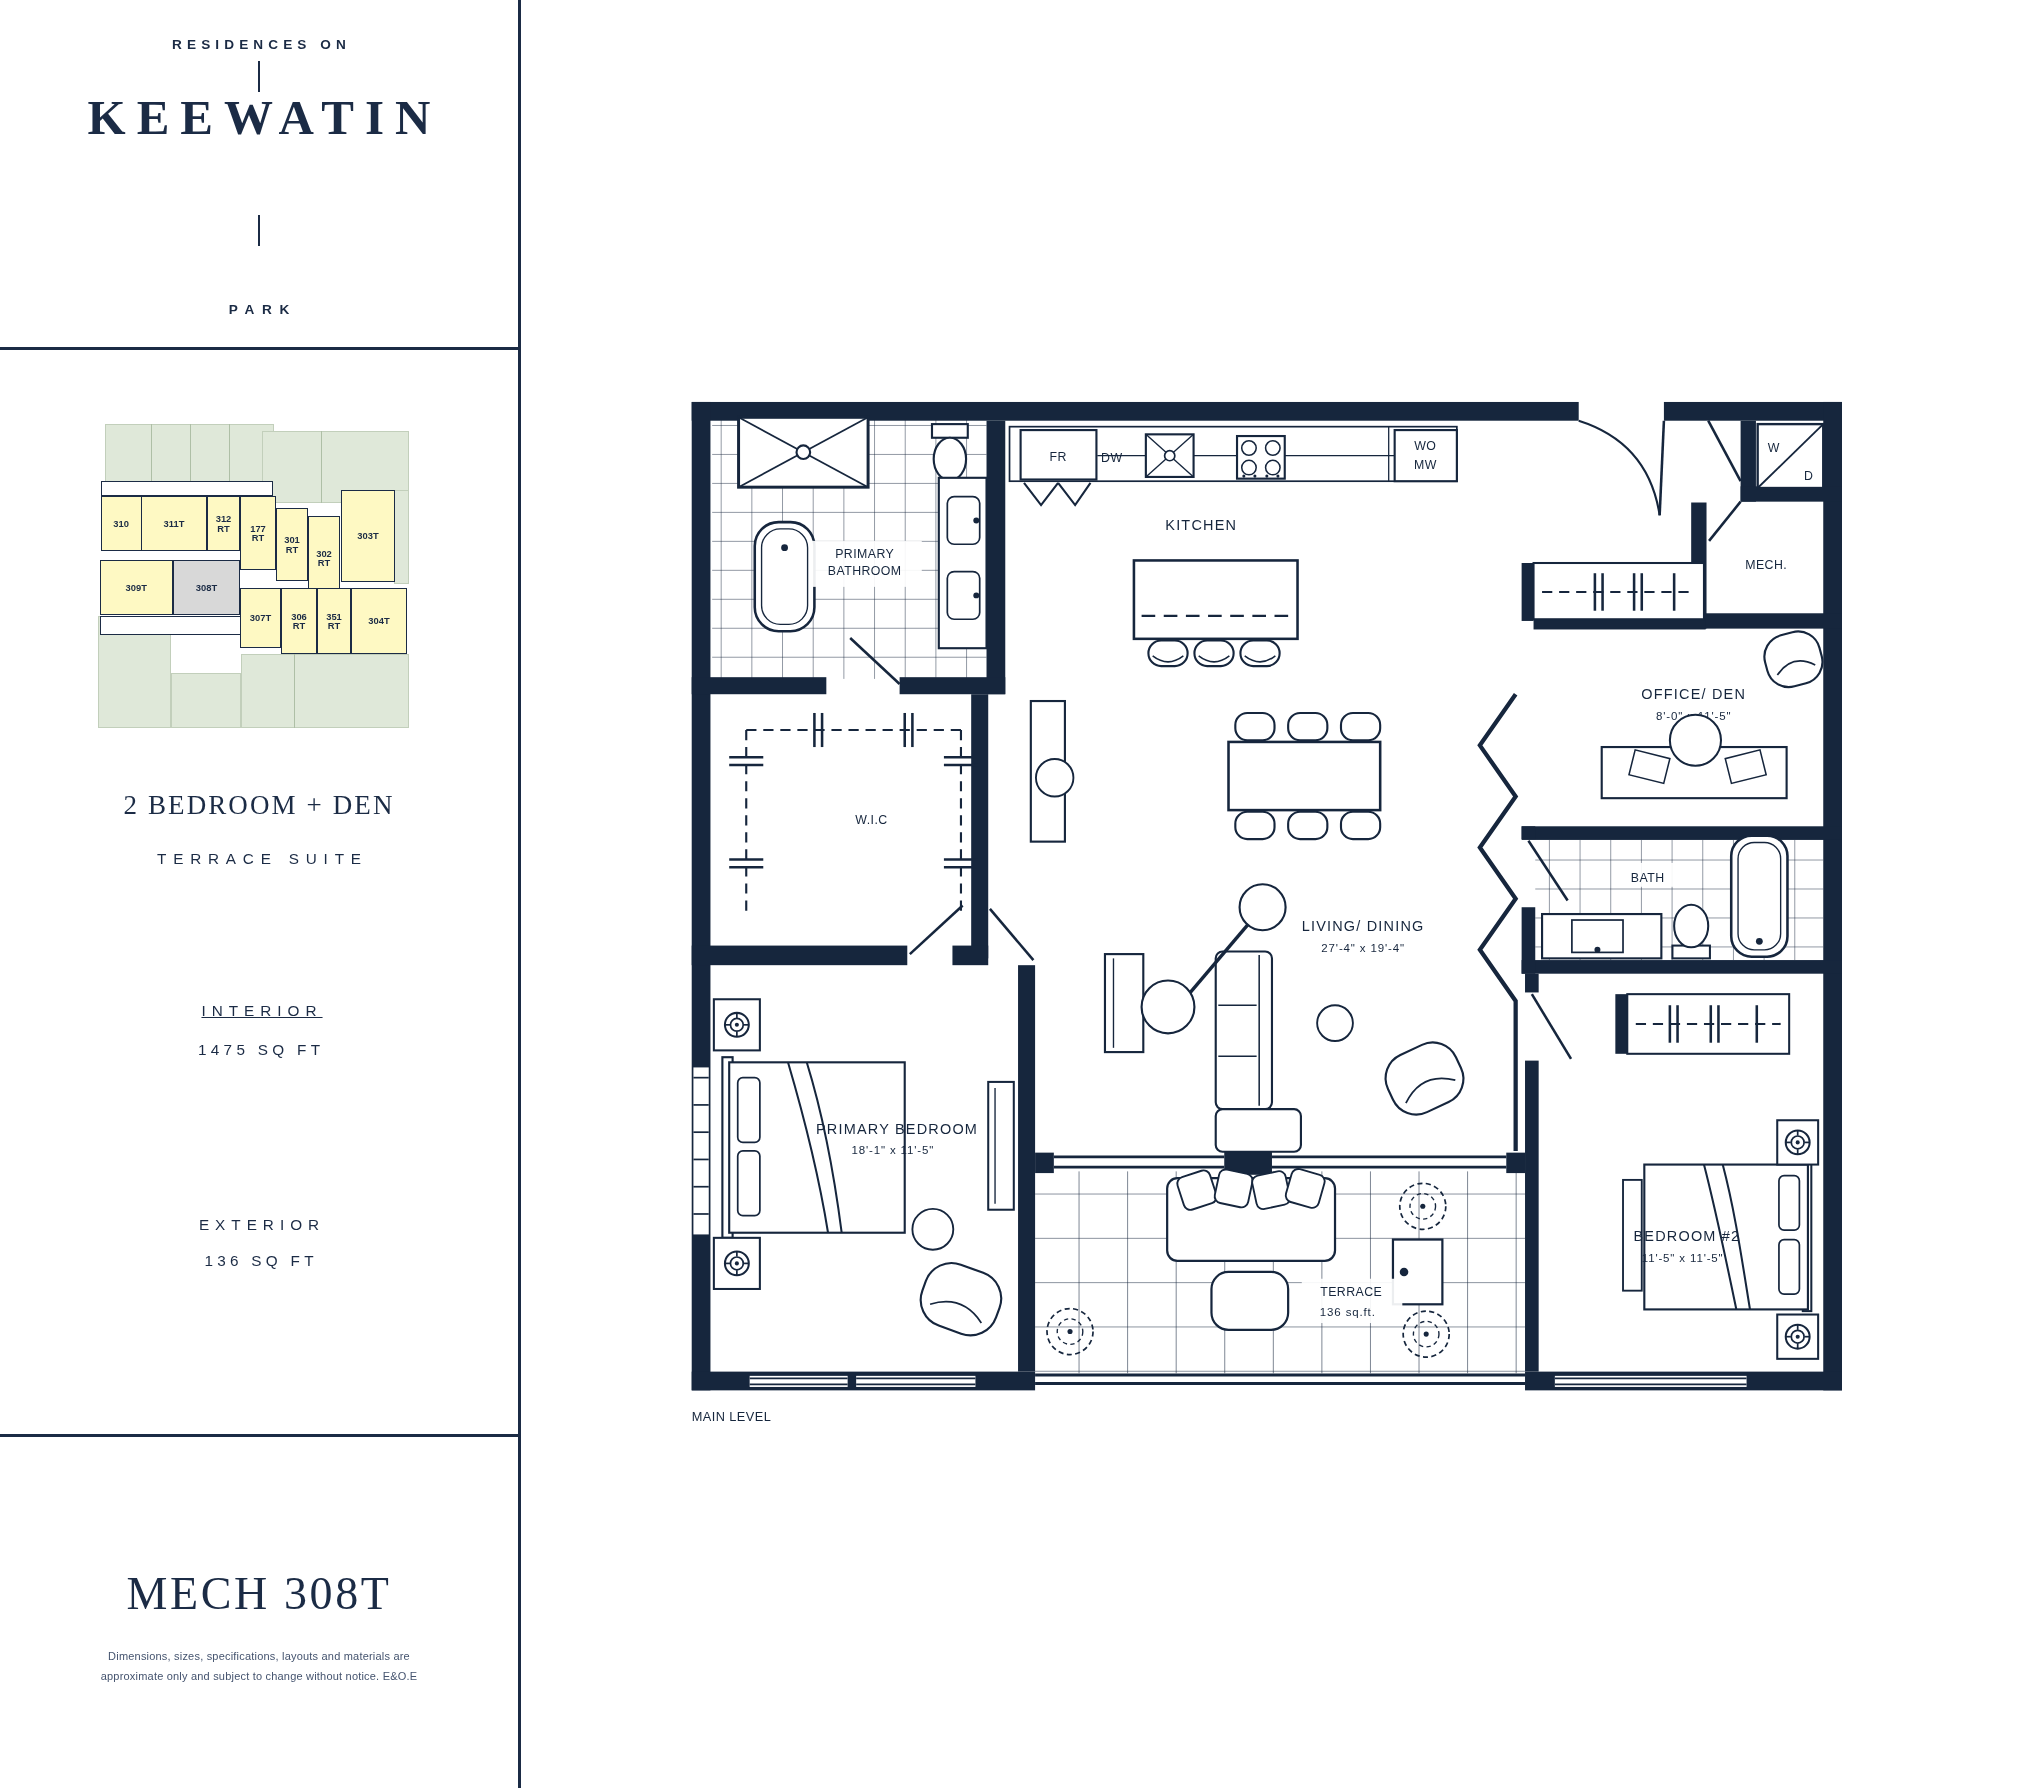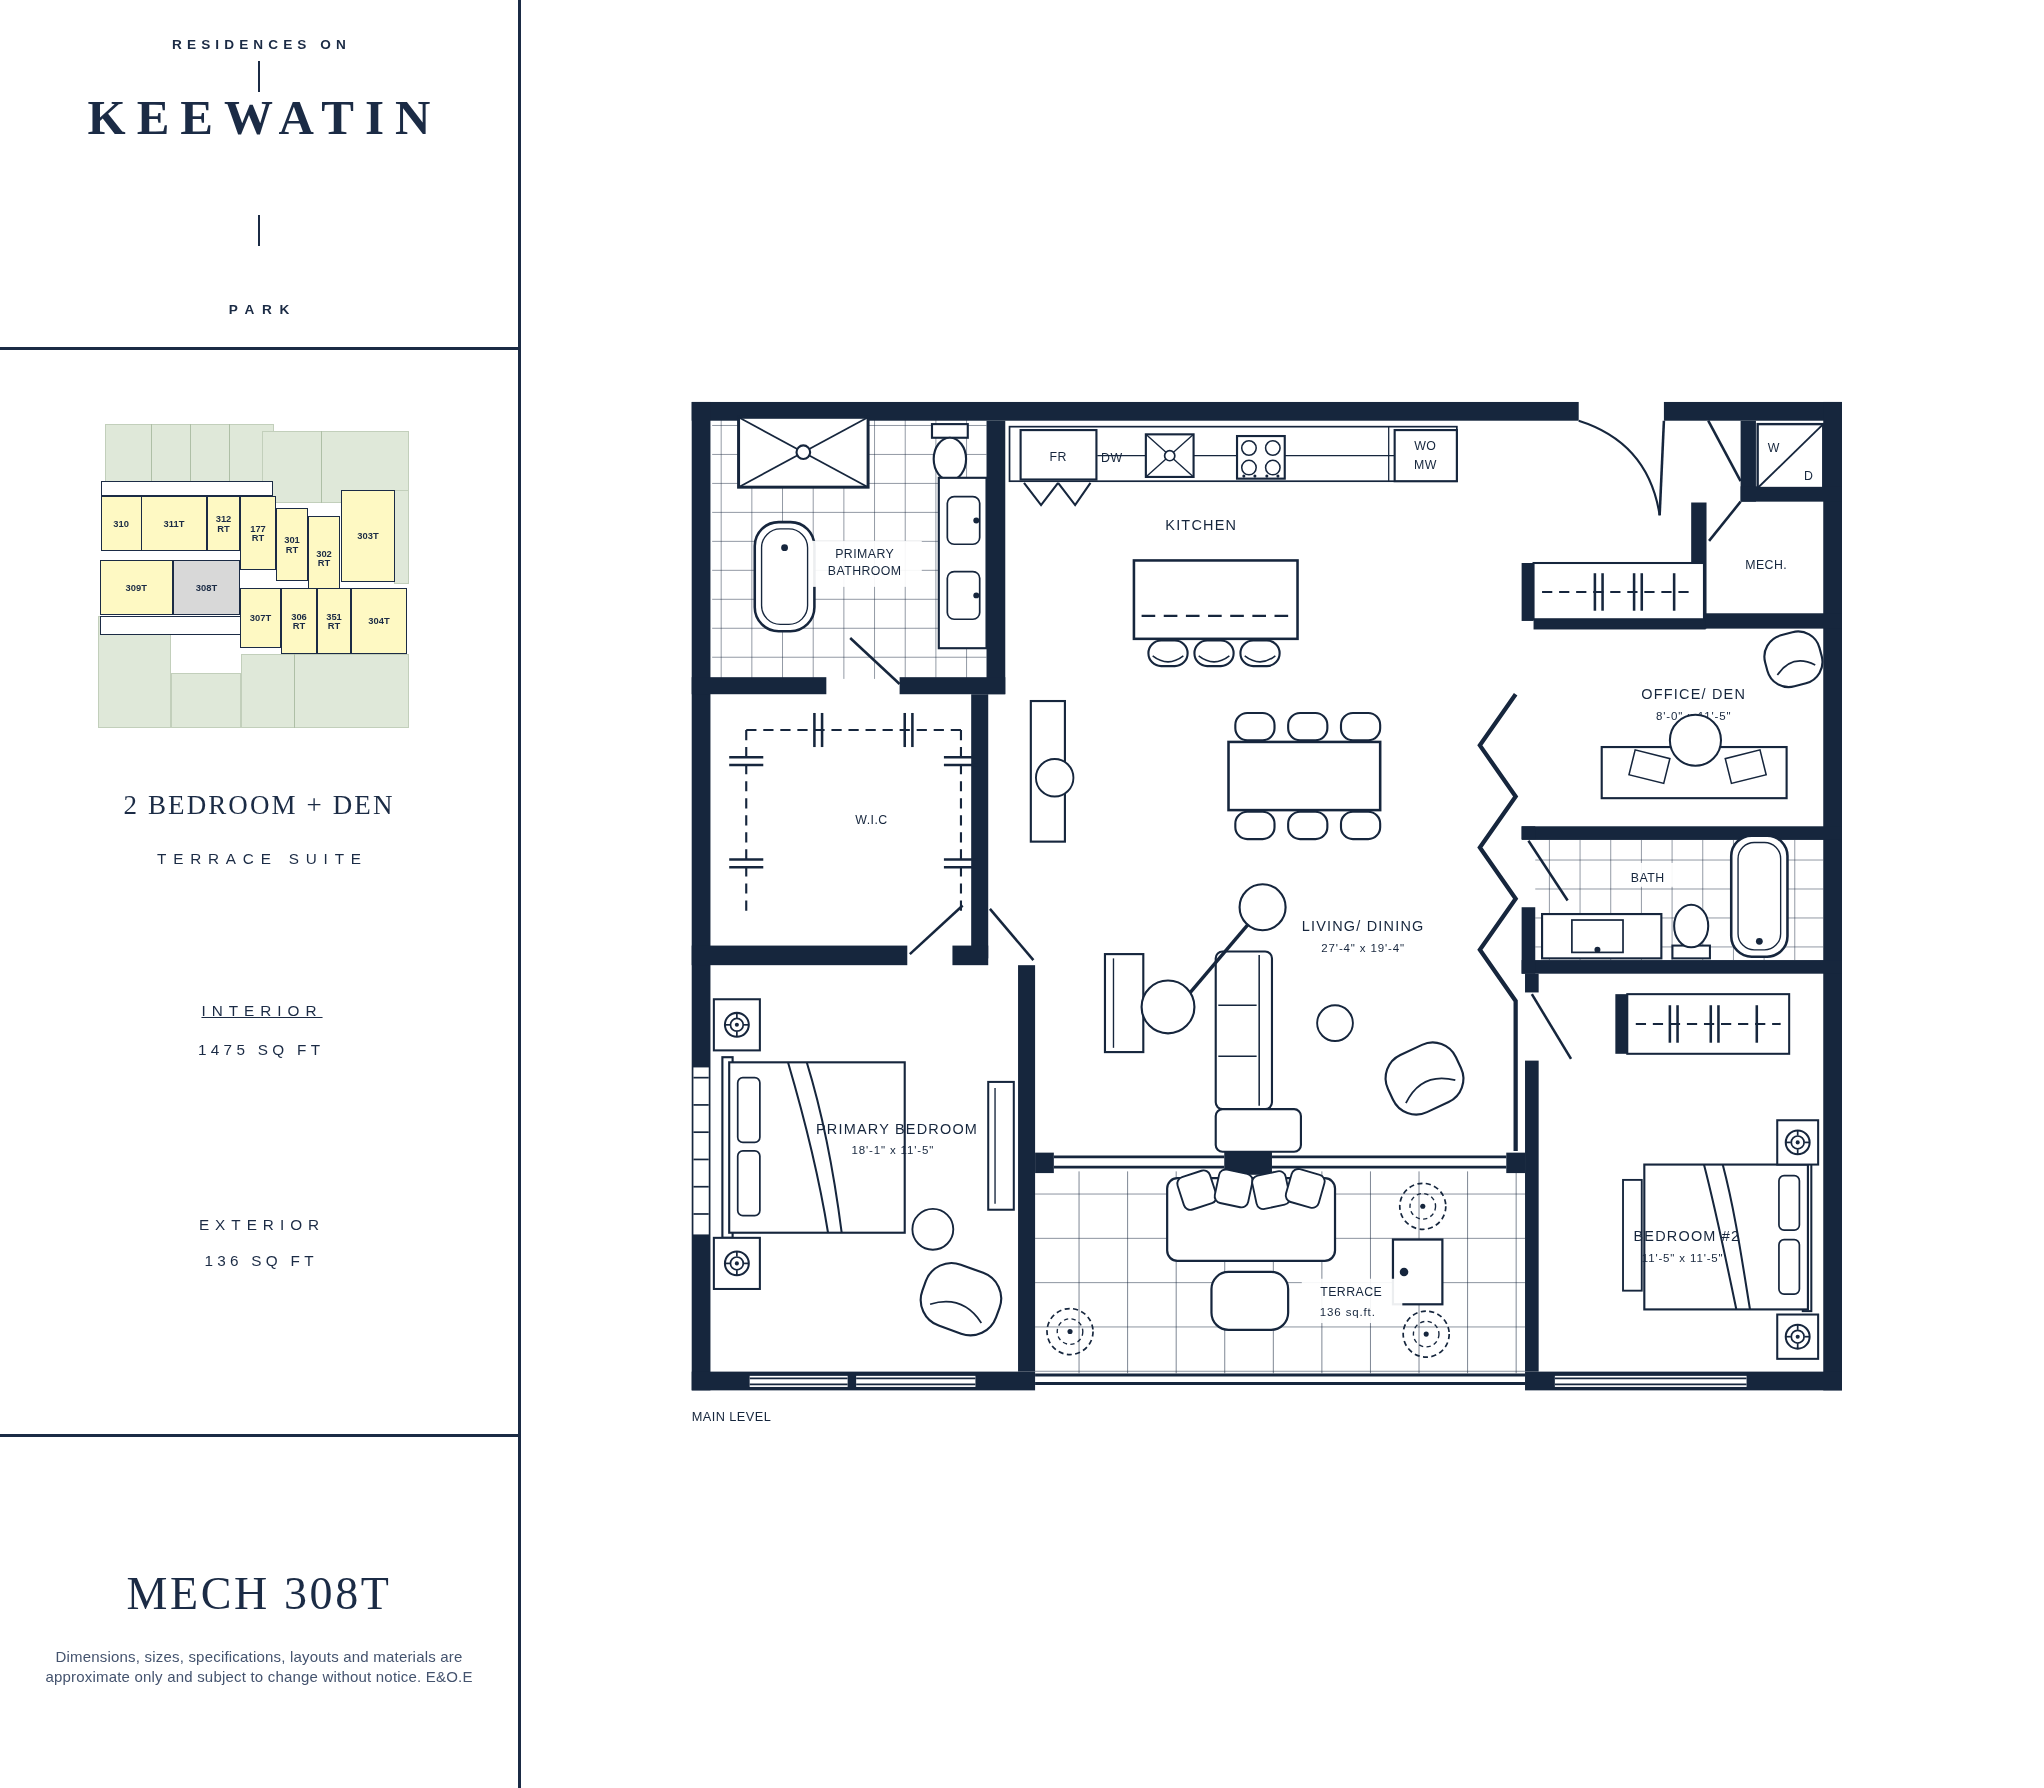--- a/index.html
+++ b/index.html
@@ -15,21 +15,21 @@
   .brand-name{top:89px;font-family:"Liberation Serif",serif;font-size:49px;font-weight:700;
               letter-spacing:11px;text-indent:11px;}
   .brand-bottom{top:274px;font-size:13.6px;font-weight:700;letter-spacing:7.7px;text-indent:7.7px;margin-top:28px;}
   .type-line1{top:790px;font-family:"Liberation Serif",serif;font-size:27px;letter-spacing:2.1px;}
   .type-line2{top:850px;font-size:15.3px;letter-spacing:6.8px;text-indent:6.8px;}
   .lbl{font-size:15.3px;letter-spacing:6px;text-indent:6px;}
   .val{font-size:15.3px;letter-spacing:4.3px;text-indent:4.3px;}
   .interior-l{top:1002px;text-decoration:underline;} .interior-v{top:1041px;}
   .exterior-l{top:1216px;} .exterior-v{top:1252px;}
   .suite-title{top:1567px;font-family:"Liberation Serif",serif;font-size:46px;letter-spacing:2.6px;}
-  .disclaimer{top:1647px;font-size:15px;line-height:19.6px;color:#44536e;letter-spacing:0.2px;}
+  .disclaimer{top:1647px;font-size:11px;line-height:19.6px;color:#44536e;letter-spacing:0.2px;}
   
   .keyplan{left:98px;top:424px;width:313px;height:308px;}
   .kp-green{position:absolute;background:#dfe8d9;border:0.9px solid #c2cfbb;box-sizing:border-box;}
   .kp-line{position:absolute;background:#aebfa6;}
   .kp-strip{position:absolute;background:#fff;border:1.3px solid #1b2b45;box-sizing:border-box;}
   .kp-suite{position:absolute;background:#fef9c3;border:1.7px solid #1b2b45;box-sizing:border-box;
             display:flex;flex-direction:column;align-items:center;justify-content:center;
             font-size:9.4px;font-weight:700;line-height:9.4px;color:#1b2b45;}
   .kp-suite.hl{background:#d8d8d8;}
   .kp-suite span{display:block;}

